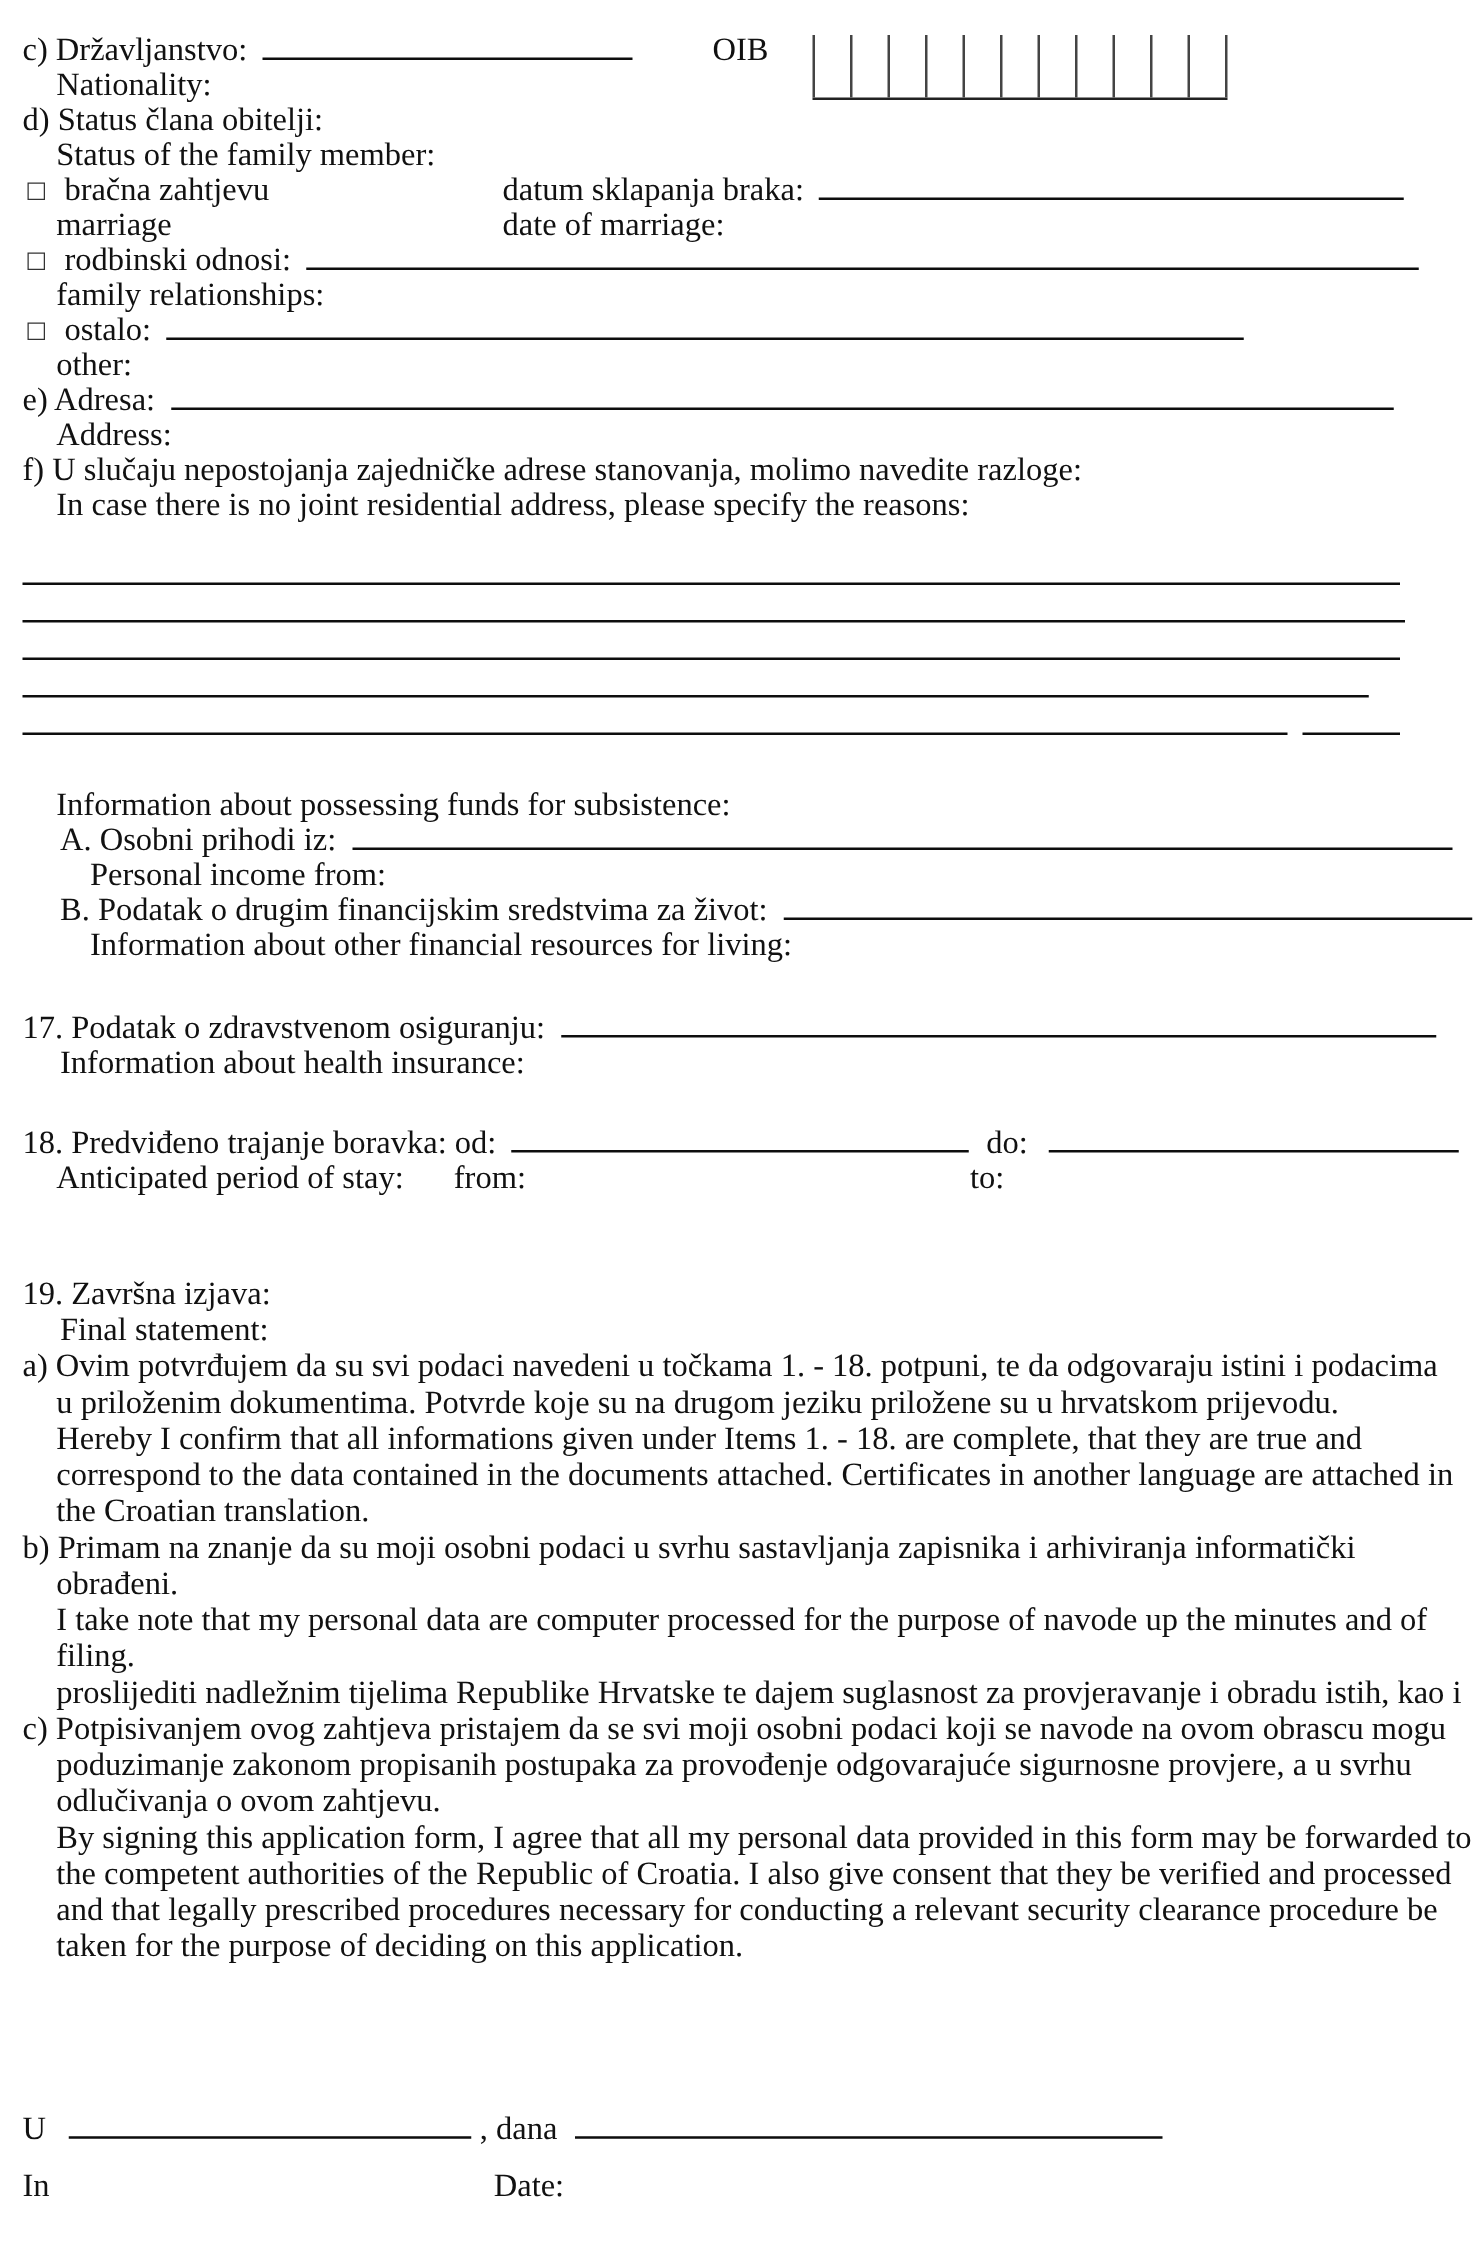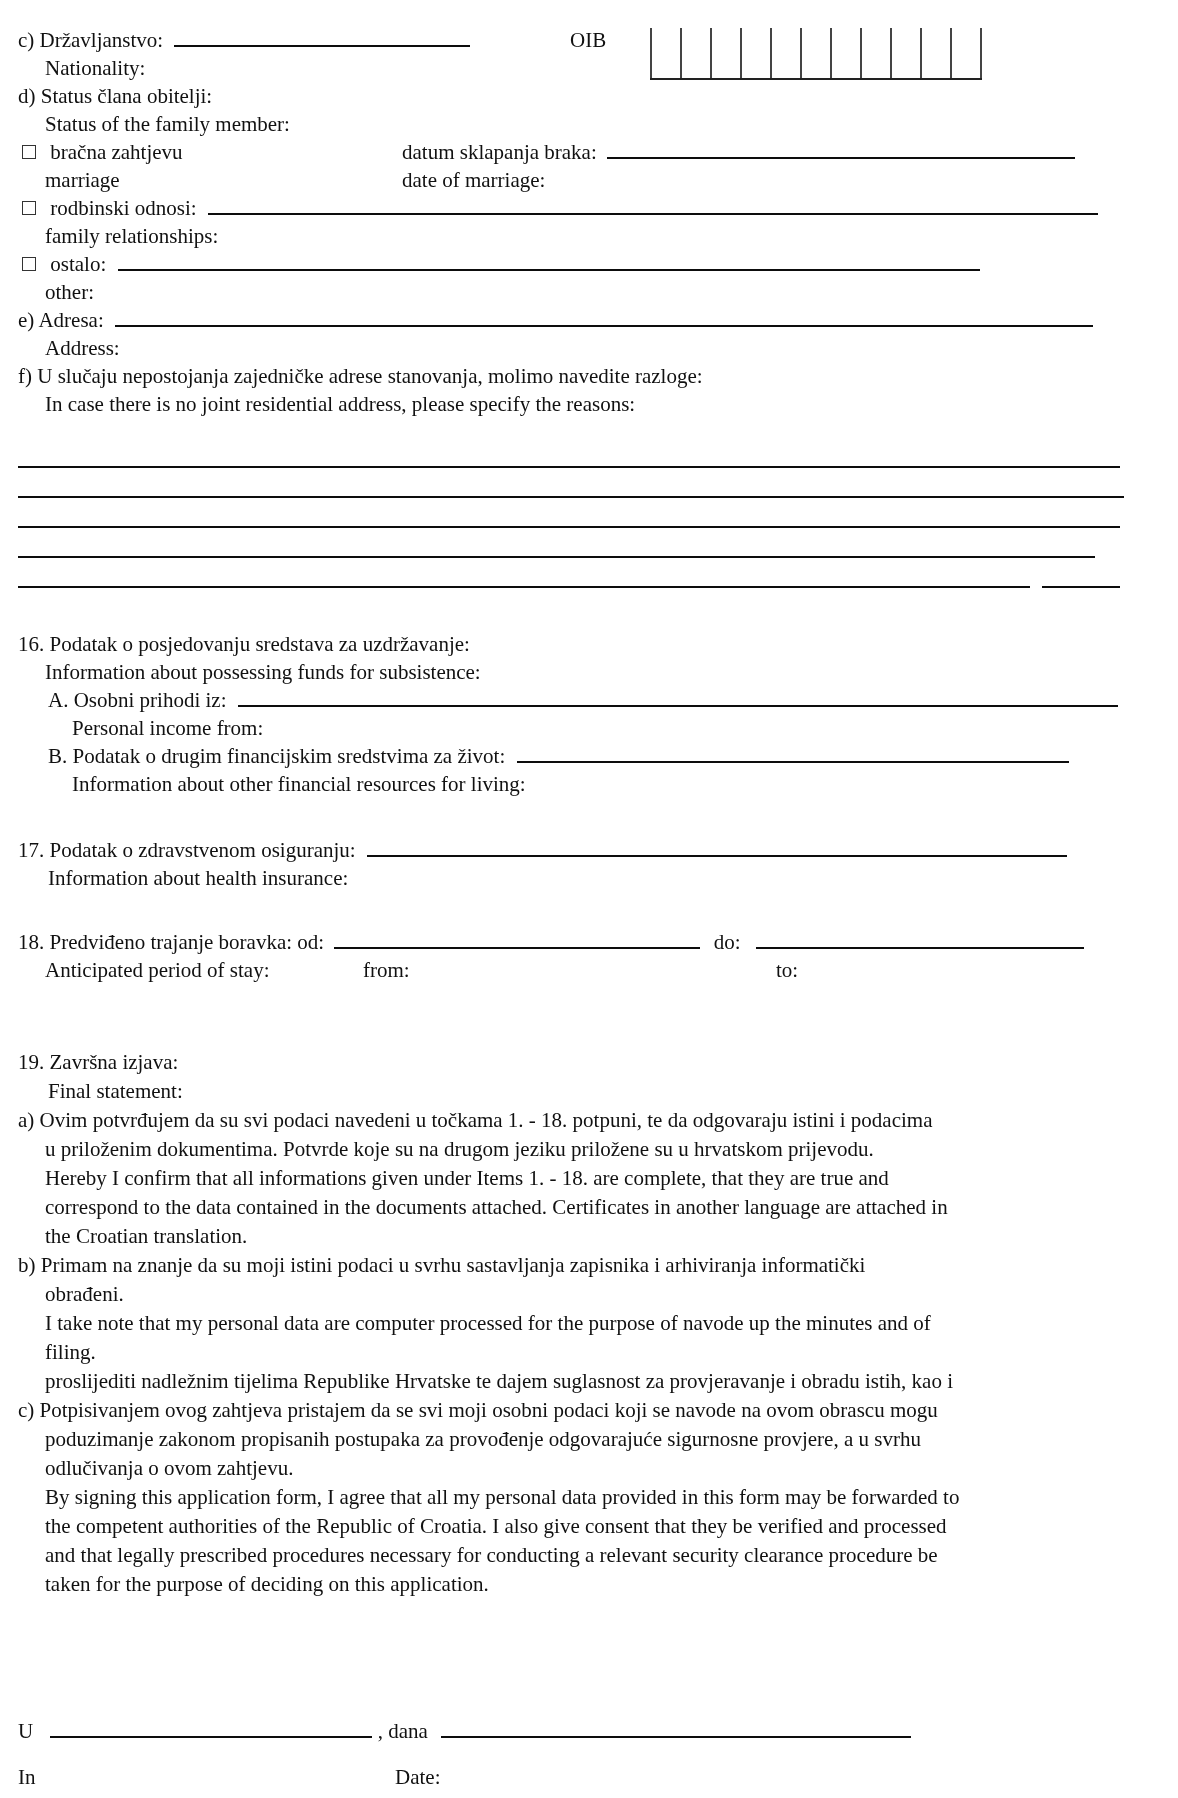--- a/index.html
+++ b/index.html
@@ -1,20 +1,20 @@
 <!DOCTYPE html>
 <html><head>
 <meta charset="utf-8">
 <style>
   html,body{margin:0;padding:0;background:#fff;}
   .page{
     width:1178px;height:1798px;box-sizing:border-box;
     padding:26px 38px 0 18px;position:relative;
     font-family:"Liberation Serif","DejaVu Serif",serif;
-    font-size:21px;color:#111;background:#fff;overflow:hidden;
+    font-size:26px;color:#111;background:#fff;overflow:hidden;
   }
   .line{height:28px;line-height:28px;position:relative;white-space:nowrap;}
   .stmt .line{height:29px;line-height:29px;}
   .ind1{padding-left:27px;}
   .ind2{padding-left:30px;}
   .ind3{padding-left:54px;}
   .bl{display:inline-block;border-bottom:2px solid #0d0d0d;height:17px;vertical-align:baseline;}
   .abs{position:absolute;top:0;}
   .cbx{display:inline-block;width:12px;height:12px;border:1.5px solid #333;margin:0 9px 0 4px;vertical-align:baseline;position:relative;top:0px;}
   
@@ -121,23 +121,20 @@
     <div class="fill-line">
         <span class="seg" style="left:0;width:1077px;"></span>
       </div>
     <div class="fill-line">
         <span class="seg" style="left:0;width:1012px;"></span>
         <span class="seg" style="left:1024px;width:78px;"></span>
       </div>
   </div>
 
   <div class="gap40">
-    <div class="line">
-      <span>16. Podatak o posjedovanju sredstava za uzdržavanje:</span>
-    </div>
     <div class="line ind1">
       <span>Information about possessing funds for subsistence:</span>
     </div>
     <div class="line ind2">
       <span>A. Osobni prihodi iz:</span>
       <span class="bl" style="width:880px;margin-left:6px;"></span>
     </div>
     <div class="line ind3">
       <span>Personal income from:</span>
     </div>
@@ -181,21 +178,21 @@
     <div class="line ind2">
       <span>Final statement:</span>
     </div>
 
     <div class="line"><span>a) Ovim potvrđujem da su svi podaci navedeni u točkama 1. - 18. potpuni, te da odgovaraju istini i podacima</span></div>
     <div class="line ind1"><span>u priloženim dokumentima. Potvrde koje su na drugom jeziku priložene su u hrvatskom prijevodu.</span></div>
     <div class="line ind1"><span>Hereby I confirm that all informations given under Items 1. - 18. are complete, that they are true and</span></div>
     <div class="line ind1"><span>correspond to the data contained in the documents attached. Certificates in another language are attached in</span></div>
     <div class="line ind1"><span>the Croatian translation.</span></div>
 
-    <div class="line"><span>b) Primam na znanje da su moji istini podaci u svrhu sastavljanja zapisnika i arhiviranja informatički</span></div>
+    <div class="line"><span>b) Primam na znanje da su moji osobni podaci u svrhu sastavljanja zapisnika i arhiviranja informatički</span></div>
     <div class="line ind1"><span>obrađeni.</span></div>
     <div class="line ind1"><span>I take note that my personal data are computer processed for the purpose of navode up the minutes and of</span></div>
     <div class="line ind1"><span>filing.</span></div>
 
     <div class="line ind1"><span>proslijediti nadležnim tijelima Republike Hrvatske te dajem suglasnost za provjeravanje i obradu istih, kao i</span></div>
     <div class="line"><span>c) Potpisivanjem ovog zahtjeva pristajem da se svi moji osobni podaci koji se navode na ovom obrascu mogu</span></div>
     <div class="line ind1"><span>poduzimanje zakonom propisanih postupaka za provođenje odgovarajuće sigurnosne provjere, a u svrhu</span></div>
     <div class="line ind1"><span>odlučivanja o ovom zahtjevu.</span></div>
     <div class="line ind1"><span>By signing this application form, I agree that all my personal data provided in this form may be forwarded to</span></div>
     <div class="line ind1"><span>the competent authorities of the Republic of Croatia. I also give consent that they be verified and processed</span></div>

